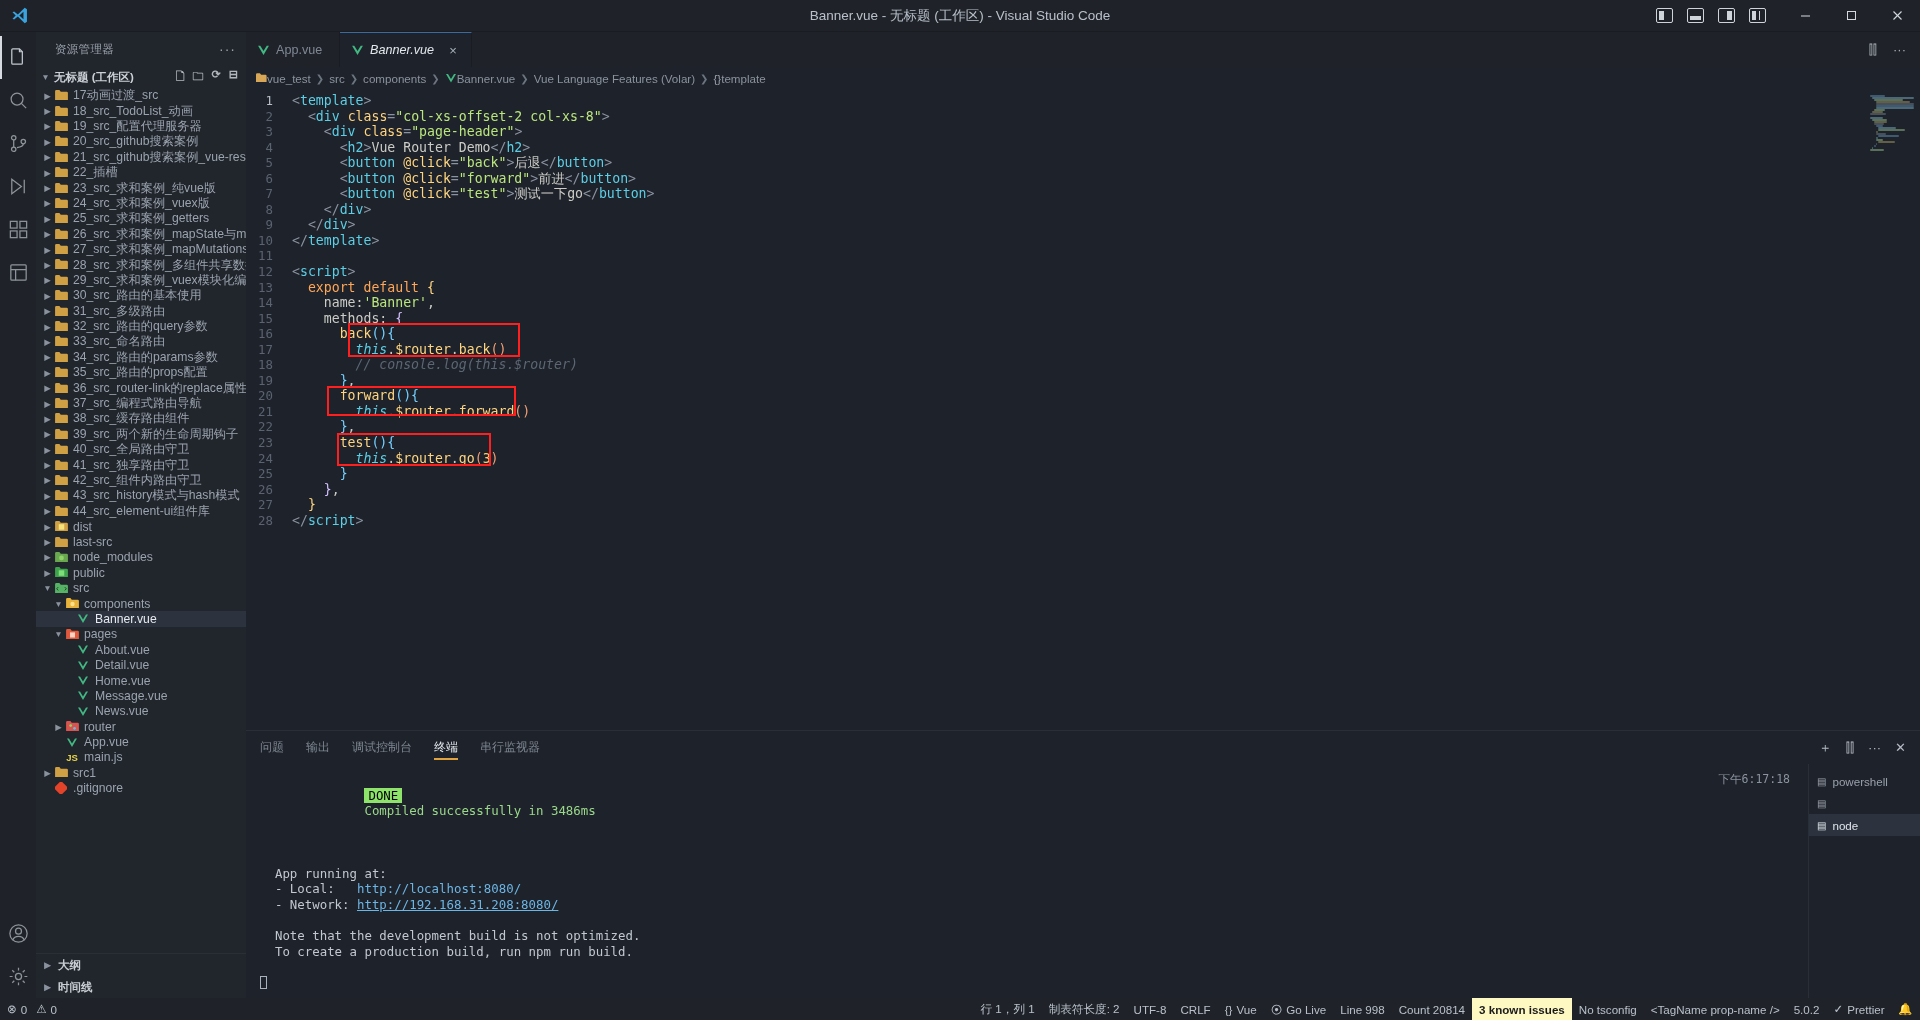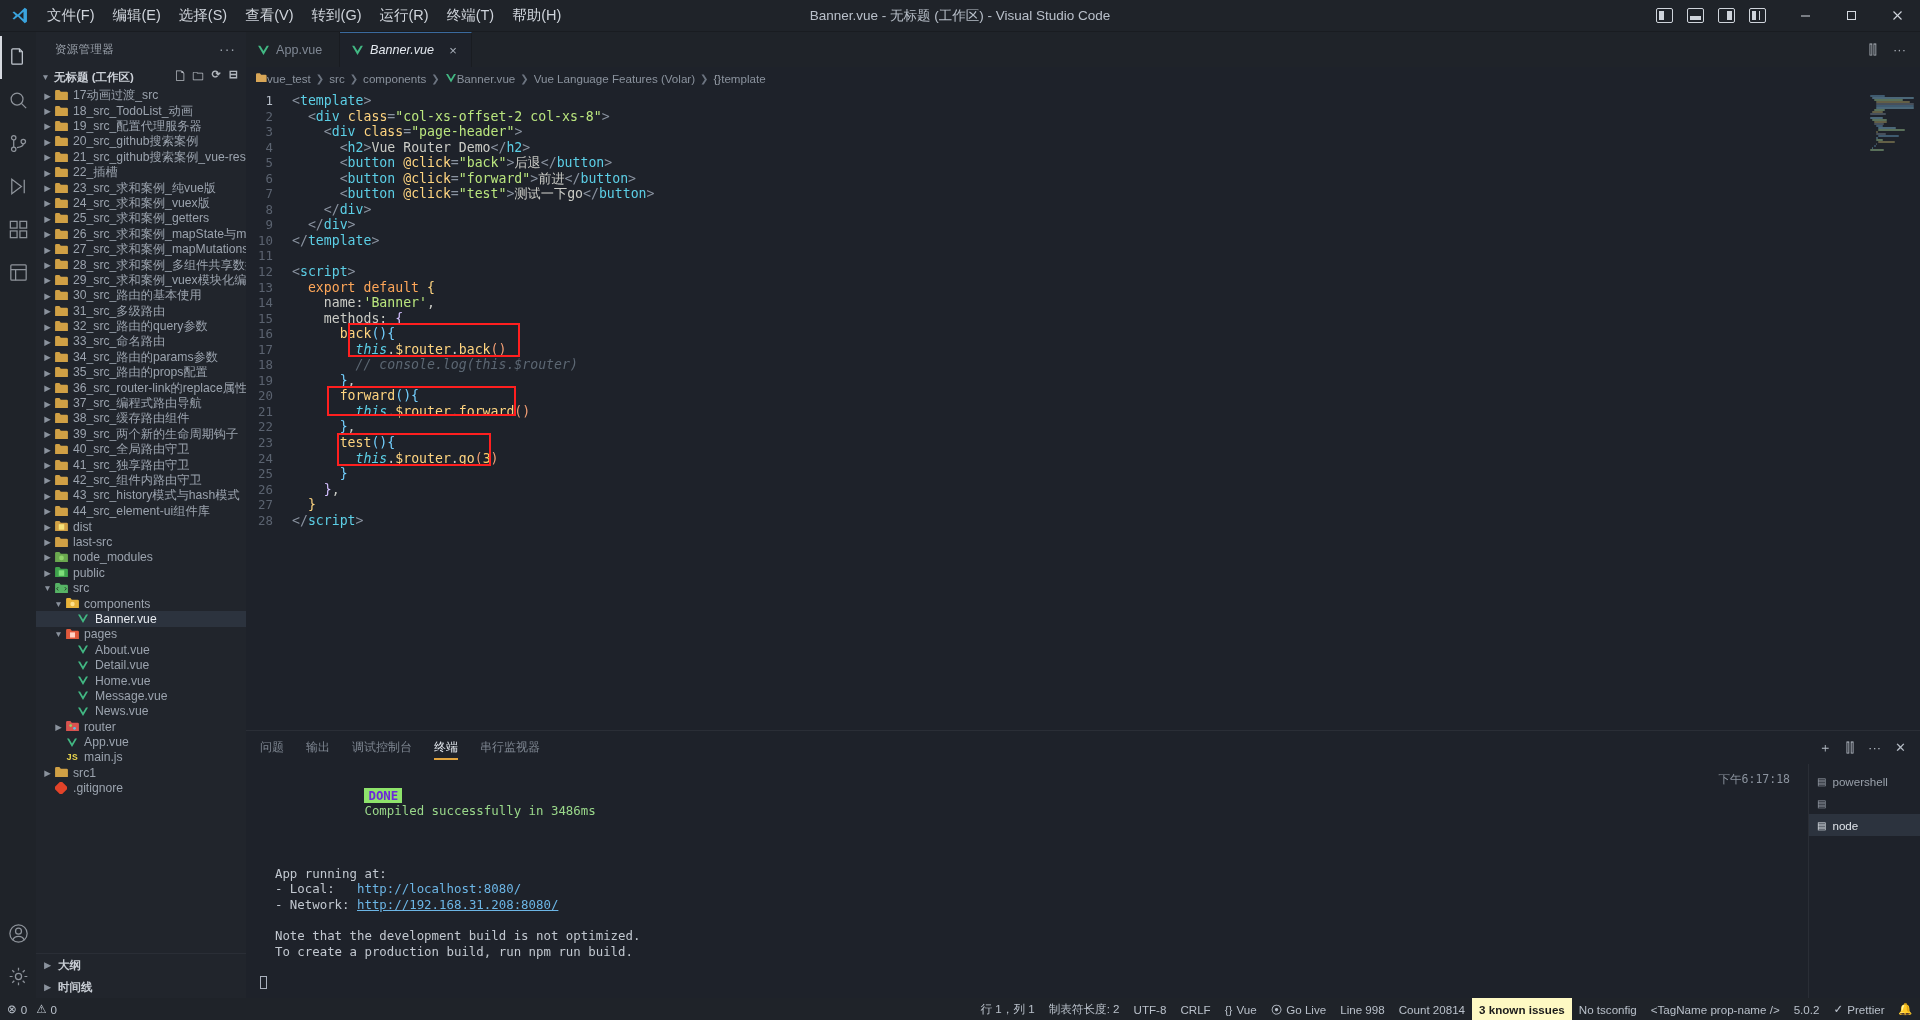--- a/index.html
+++ b/index.html
@@ -161,21 +161,21 @@
   .ptab.active { color: #e3e8ee; }
   .ptab.active::after { content:''; position:absolute; left:0; right:0; bottom: 4px; height:1.6px; background:#e0a33e; }
   .panel-actions { margin-left: auto; display:flex; align-items:center; gap: 14px; padding-right: 14px; color:#b5bcc5; font-size: 13px; }
   .panel-actions .pa { cursor: pointer; }
   .panel-body { flex: 1; display: flex; min-height: 0; }
   .terminal {
     flex: 1; font-family: "DejaVu Sans Mono","Liberation Mono", monospace;
     font-size: 12.4px; line-height: 15.6px; padding: 8px 0 0 14px; color: #c2c8d0; position: relative;
   }
   .term-line { white-space: pre; }
-  .badge-done { background: #8ee36b; color: #6d28d9; padding: 0 4px; font-weight: bold; }
+  .badge-done { background: #8ee36b; color: #000000; padding: 0 4px; font-weight: normal; }
   .term-time { position: absolute; right: 18px; top: 8px; color: #8b939e; font-size: 11.5px; }
   .term-cursor { display:inline-block; width:7px; height:13px; border:1px solid #a9b1bd; vertical-align: -2px; }
   .term-sidelist {
     width: 112px; min-width:112px; padding-top: 6px; font-size: 11.6px; color:#9aa1ab;
     border-left: 1px solid #2a2e36;
   }
   .tsl-item { height: 22px; display:flex; align-items:center; gap:6px; padding-left: 8px; cursor:pointer; }
   .tsl-item.active { background: #2c333e; color:#dfe4ea; }
 
   
@@ -191,30 +191,20 @@
 </head>
 <body>
 
 <div class="app">
 
   <div class="titlebar">
     <div class="vscode-logo">
       <svg viewBox="0 0 24 24">
           <path d="M18.6 2.2 9.9 10.6 5.2 7 3.2 8l4 4-4 4 2 1 4.7-3.6 8.7 8.4L21.4 20V4zM17 7.2v9.6l-5.2-4.8z" fill="#3aa3dd"></path>
         </svg>
-    </div>
-    <div class="menubar">
-      <div class="menu-item">文件(F)</div>
-      <div class="menu-item">编辑(E)</div>
-      <div class="menu-item">选择(S)</div>
-      <div class="menu-item">查看(V)</div>
-      <div class="menu-item">转到(G)</div>
-      <div class="menu-item">运行(R)</div>
-      <div class="menu-item">终端(T)</div>
-      <div class="menu-item">帮助(H)</div>
     </div>
     <div class="win-title">Banner.vue - 无标题 (工作区) - Visual Studio Code</div>
     <div class="titlebar-right">
       <div class="layout-icons">
         <div class="ic">
             <span class="ic-frame ic-left"></span>
           </div>
         <div class="ic">
             <span class="ic-frame ic-bottom"></span>
           </div>
@@ -713,21 +703,21 @@
             <span class="ficon">
               <svg style="width:12px;height:11px" viewBox="0 0 24 20">
                 <path d="M2 2h4l6 10L18 2h4L12 19z" fill="#42b883"></path>
               </svg>
             </span>
             <span class="lbl">App.vue</span>
           </div>
           <div class="row" style="padding-left: 17px;">
             <span class="chev blank">▶</span>
             <span class="ficon">
-              <span style="color:#e8d44d;font-size:9.5px;font-weight:bold;font-family:Liberation Mono, monospace">JS</span>
+              <span style="color:#e8d44d;font-size:9.5px;font-weight:bold;font-family:Liberation Sans, sans-serif">JS</span>
             </span>
             <span class="lbl">main.js</span>
           </div>
           <div class="row" style="padding-left: 6px;">
             <span class="chev">▶</span>
             <span class="ficon">
               <svg class="folder-svg" viewBox="0 0 14 12">
                 <path d="M0 1.4A1.4 1.4 0 0 1 1.4 0h3.3l1.5 2h6.4A1.4 1.4 0 0 1 14 3.4V11H0z" fill="#d0a045"></path>
               </svg>
             </span>

